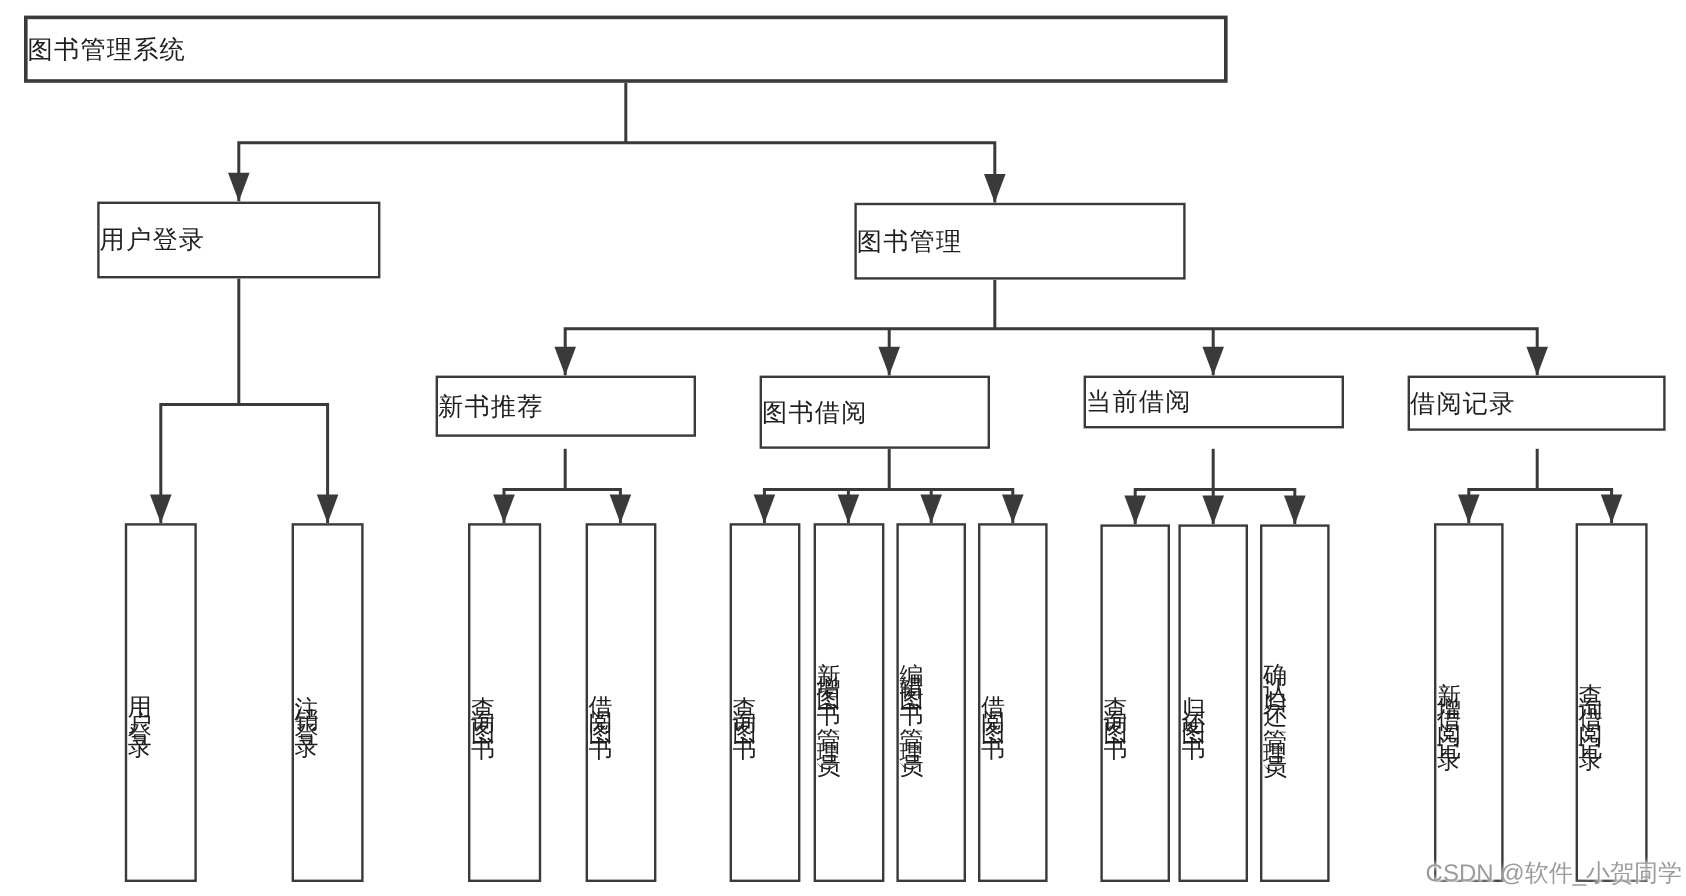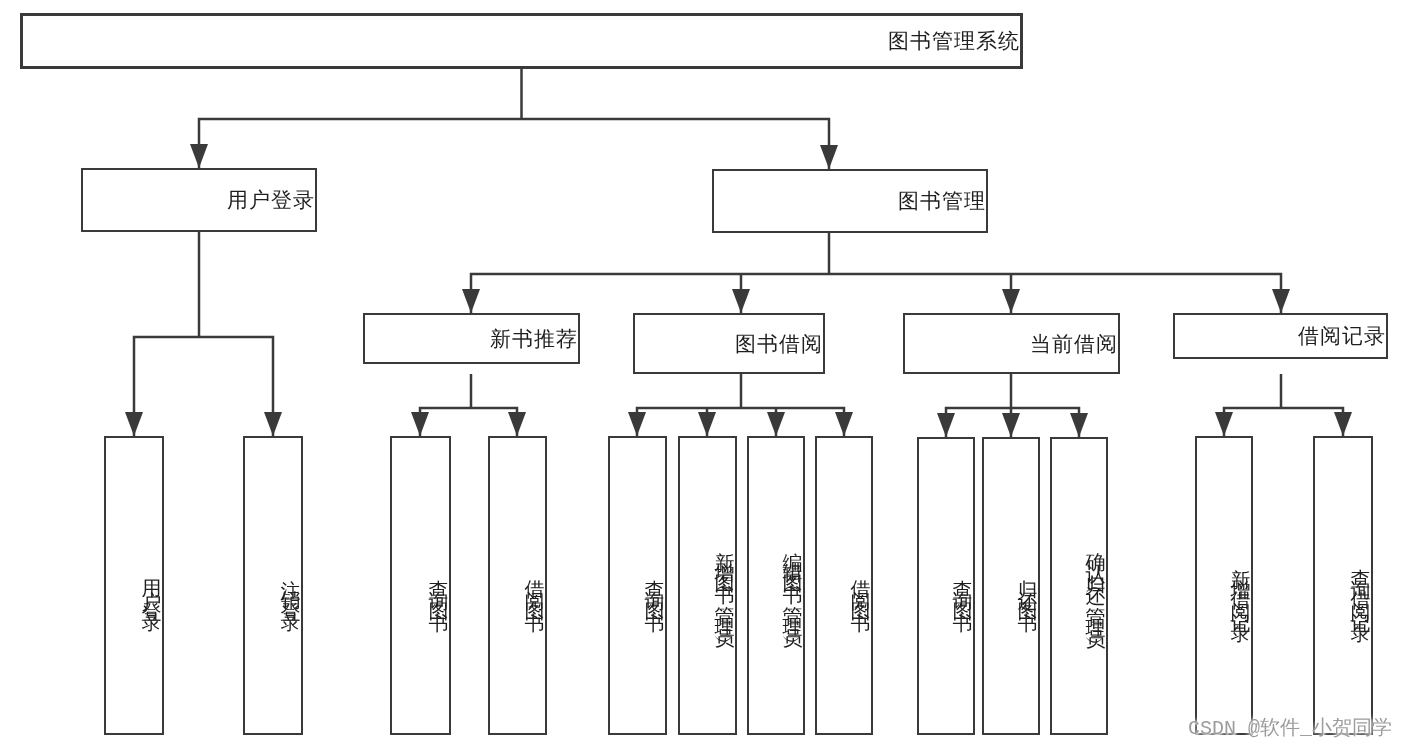--- a/index.html
+++ b/index.html
@@ -4,34 +4,33 @@
 <style>
   html,body{margin:0;padding:0;}
   body{
     width:1405px;height:747px;position:relative;background:#ffffff;
     font-family:"Liberation Sans","DejaVu Sans",sans-serif;
     color:#222;overflow:hidden;
   }
   #connectors{position:absolute;left:0;top:0;width:1405px;height:747px;z-index:1;}
   .node{
     position:absolute;background:#ffffff;border:2.5px solid #3a3a3a;
-    display:flex;align-items:center;justify-content:flex-end;
+    display:flex;align-items:center;justify-content:flex-start;
     box-sizing:border-box;z-index:2;
   }
   .node.root{border-width:3px;}
   .hlabel{font-size:21px;letter-spacing:1px;color:#1f1f1f;white-space:nowrap;}
   .leaf .vtext{
     writing-mode:vertical-rl;
     font-size:20px;letter-spacing:11px;color:#1f1f1f;line-height:1;
   }
   #watermark{
     position:absolute;left:1188px;top:714px;z-index:3;
     font-size:20px;color:#9c9c9c;white-space:nowrap;
     text-shadow:0 0 4px #fff,0 0 6px #fff,1px 1px 2px #fff;
-    font-family:Liberation Mono, monospace;
   }
 </style>
 </head>
 <body>
 
 <svg id="connectors" viewBox="0 0 1405 747" xmlns="http://www.w3.org/2000/svg">
   <g stroke="#3a3a3a" stroke-width="2.5" fill="none">
 
     <path d="M521.5 69 V119"></path>
     <path d="M199 168 V119 H829 V169"></path>
@@ -91,21 +90,21 @@
 <div class="node" style="left:712px;top:169px;width:276px;height:64px">
   <span class="hlabel">图书管理</span>
 </div>
 
 <div class="node" style="left:363px;top:313px;width:217px;height:51px">
   <span class="hlabel">新书推荐</span>
 </div>
 <div class="node" style="left:633px;top:313px;width:192px;height:61px">
   <span class="hlabel">图书借阅</span>
 </div>
-<div class="node" style="left:903px;top:313px;width:217px;height:61px">
+<div class="node" style="left:903px;top:313px;width:217px;height:44px">
   <span class="hlabel">当前借阅</span>
 </div>
 <div class="node" style="left:1173px;top:313px;width:215px;height:46px">
   <span class="hlabel">借阅记录</span>
 </div>
 
 <div class="node leaf" style="left:104px;top:436px;width:60px;height:299px">
   <span class="vtext">用户登录</span>
 </div>
 <div class="node leaf" style="left:243px;top:436px;width:60px;height:299px">

